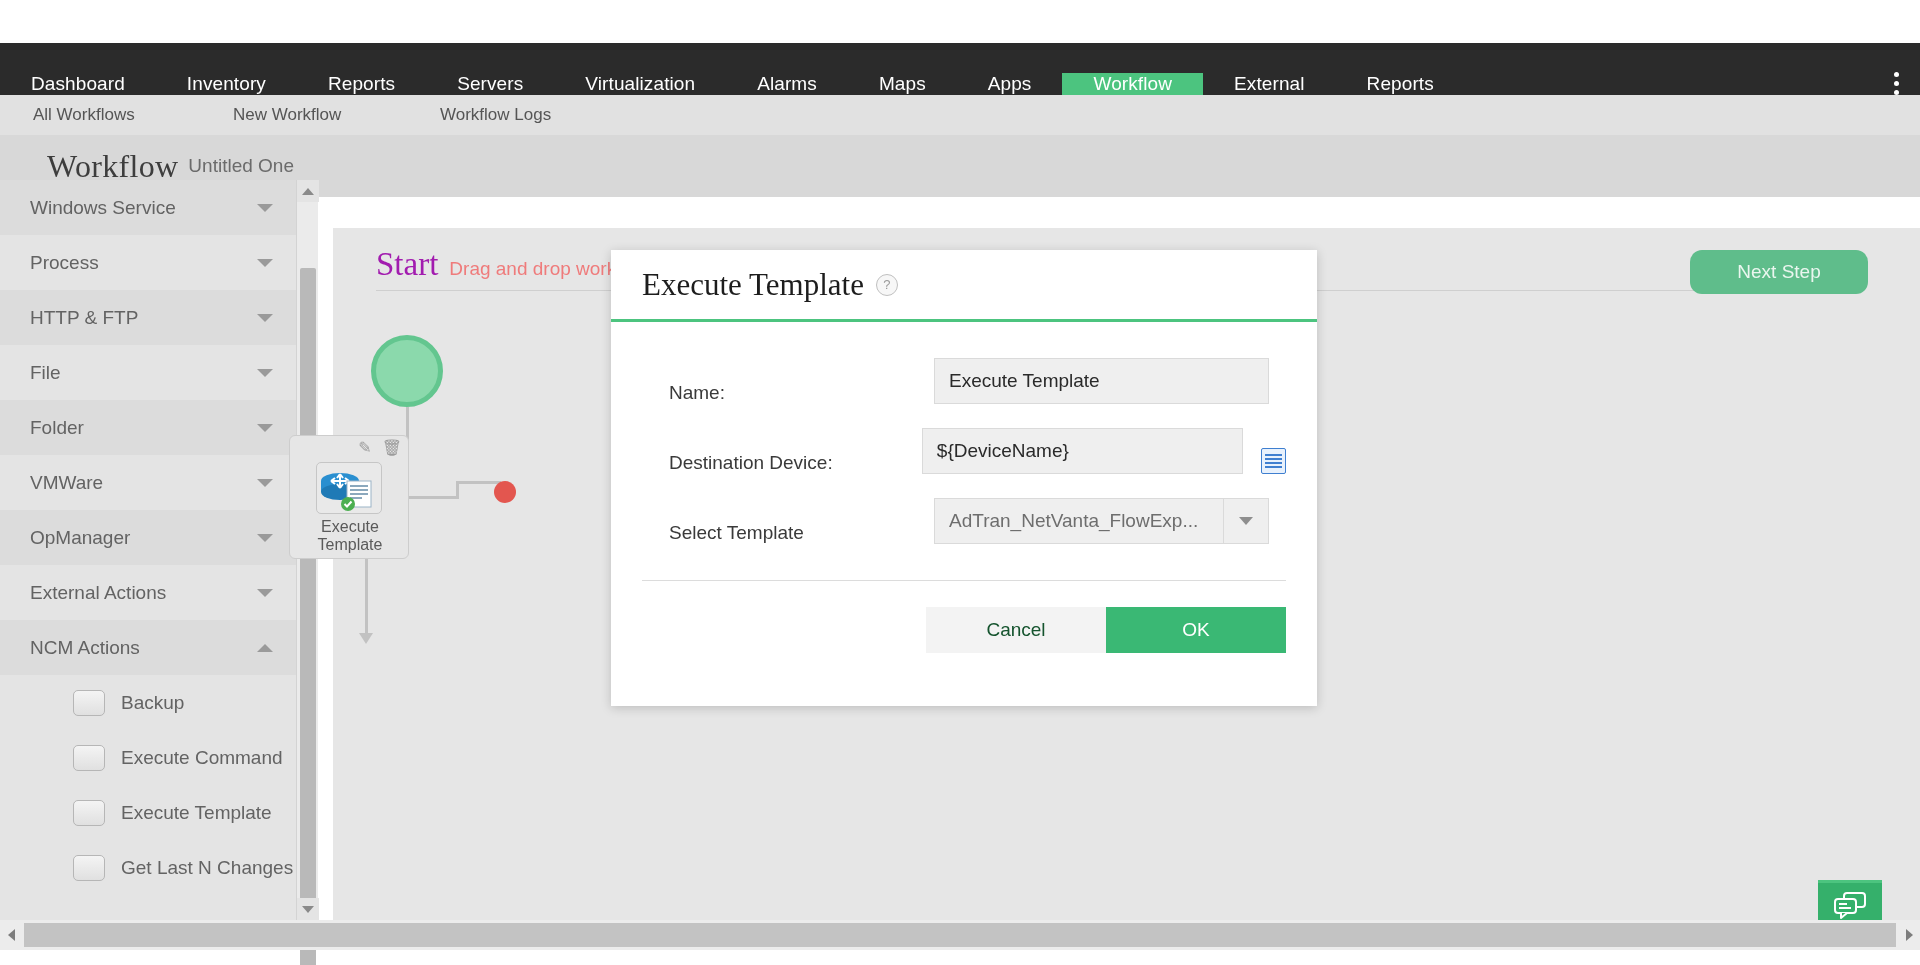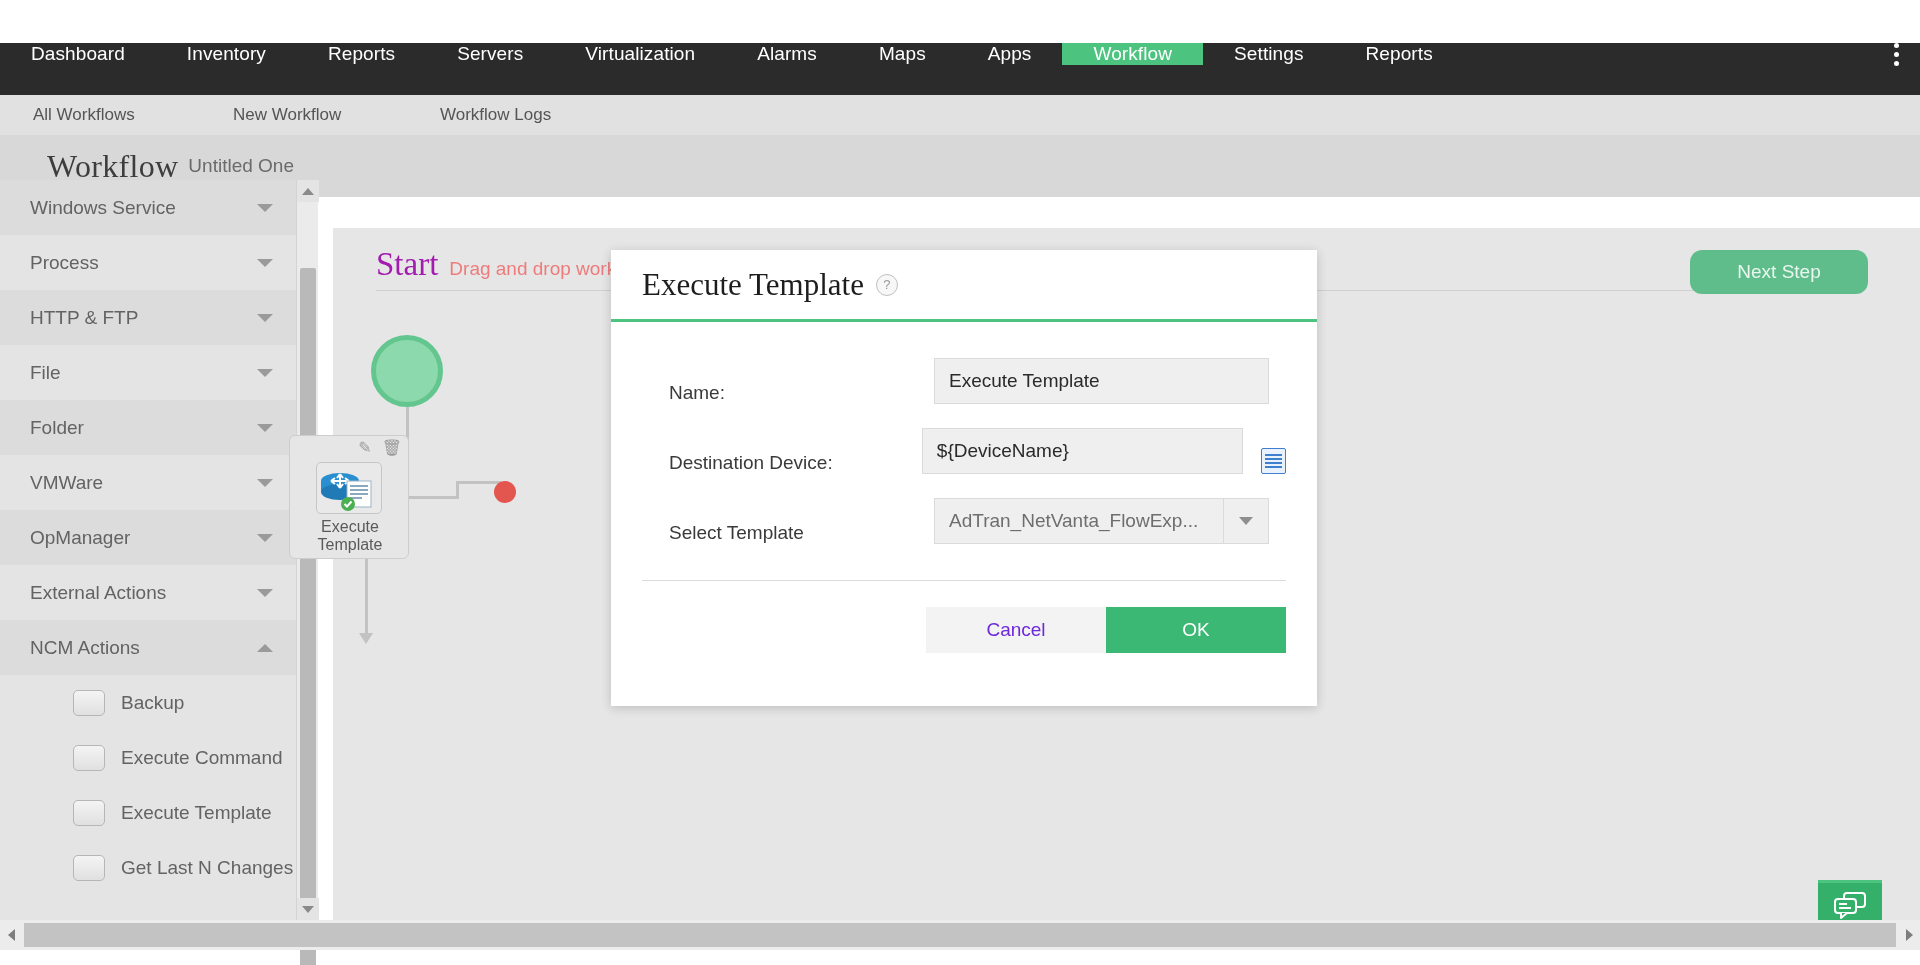--- a/index.html
+++ b/index.html
@@ -8,21 +8,21 @@
     width: 1920px; height: 965px;
     background: #ffffff;
     font-family: "Liberation Sans", sans-serif;
     overflow: hidden;
   }
   #app { position: relative; width: 1920px; height: 965px; background: #ffffff; }
 
   
   .topbar {
     position: absolute; left: 0; top: 43px; width: 1920px; height: 52px;
-    background: #2b2b2b; display: flex; align-items: flex-start;
+    background: #2b2b2b; display: flex; align-items: flex-end;
   }
   .nav-item {
     display: flex; align-items: center; justify-content: center;
     padding: 0 31px; color: #ffffff; font-size: 19px;
     letter-spacing: .1px; cursor: pointer; white-space: nowrap;
   }
   .nav-item.active { background: #4cc47f; }
   .nav-more {
     margin-left: auto; width: 48px; display: flex; flex-direction: column;
     align-items: center; justify-content: center; gap: 4px; cursor: pointer;
@@ -208,39 +208,39 @@
     border-right: 7px solid transparent; border-top: 8px solid #8e8e8e; display: block;
   }
   .modal-divider { margin: 36px 31px 0 31px; height: 1px; background: #dcdcdc; }
   .modal-actions {
     display: flex; justify-content: flex-end; gap: 0; padding: 26px 31px 0 31px;
   }
   .btn {
     height: 46px; border: none; font-size: 19px; cursor: pointer;
     font-family: "Liberation Sans", sans-serif;
   }
-  .btn-cancel { width: 180px; background: #f3f3f3; color: #6d28d9; }
+  .btn-cancel { width: 180px; background: #f3f3f3; color: #14532d; }
   .btn-ok { width: 180px; background: #3ab874; color: #ffffff; }
 </style>
 </head>
 <body>
 
 <div id="app">
 
   <div class="topbar">
     <div class="nav-item">Dashboard</div>
     <div class="nav-item">Inventory</div>
     <div class="nav-item">Reports</div>
     <div class="nav-item">Servers</div>
     <div class="nav-item">Virtualization</div>
     <div class="nav-item">Alarms</div>
     <div class="nav-item">Maps</div>
     <div class="nav-item">Apps</div>
     <div class="nav-item active">Workflow</div>
-    <div class="nav-item">Settings</div>
+    <div class="nav-item">External</div>
     <div class="nav-item">Reports</div>
     <div class="nav-more">
       <span></span>
         <span></span>
         <span></span>
     </div>
   </div>
 
   <div class="subbar">
     <div class="subbar-item" style="left:33px">All Workflows</div>

